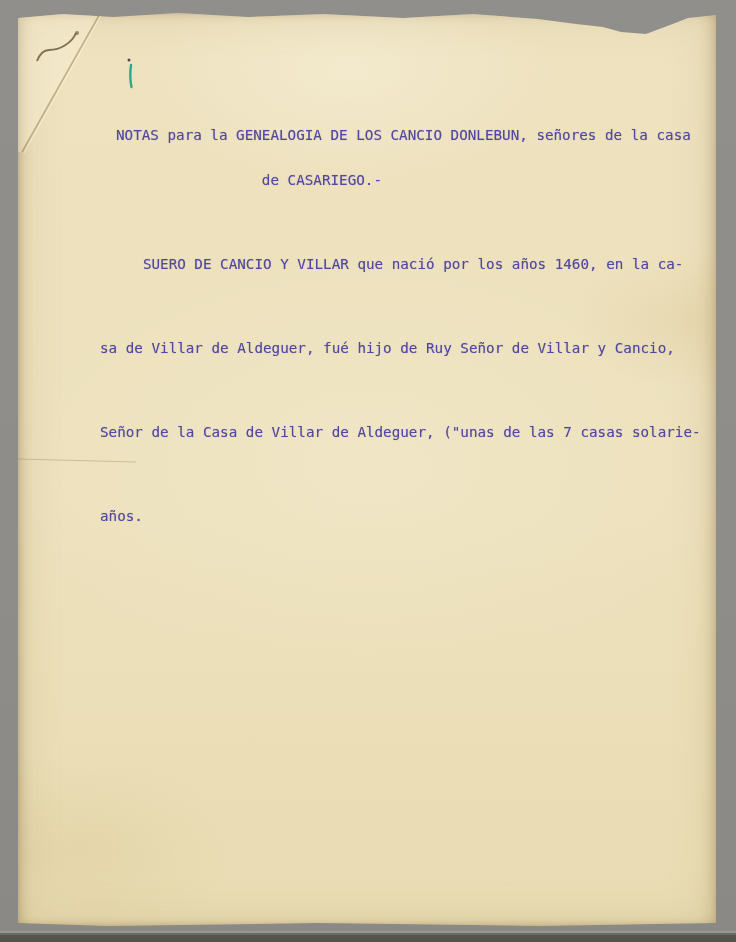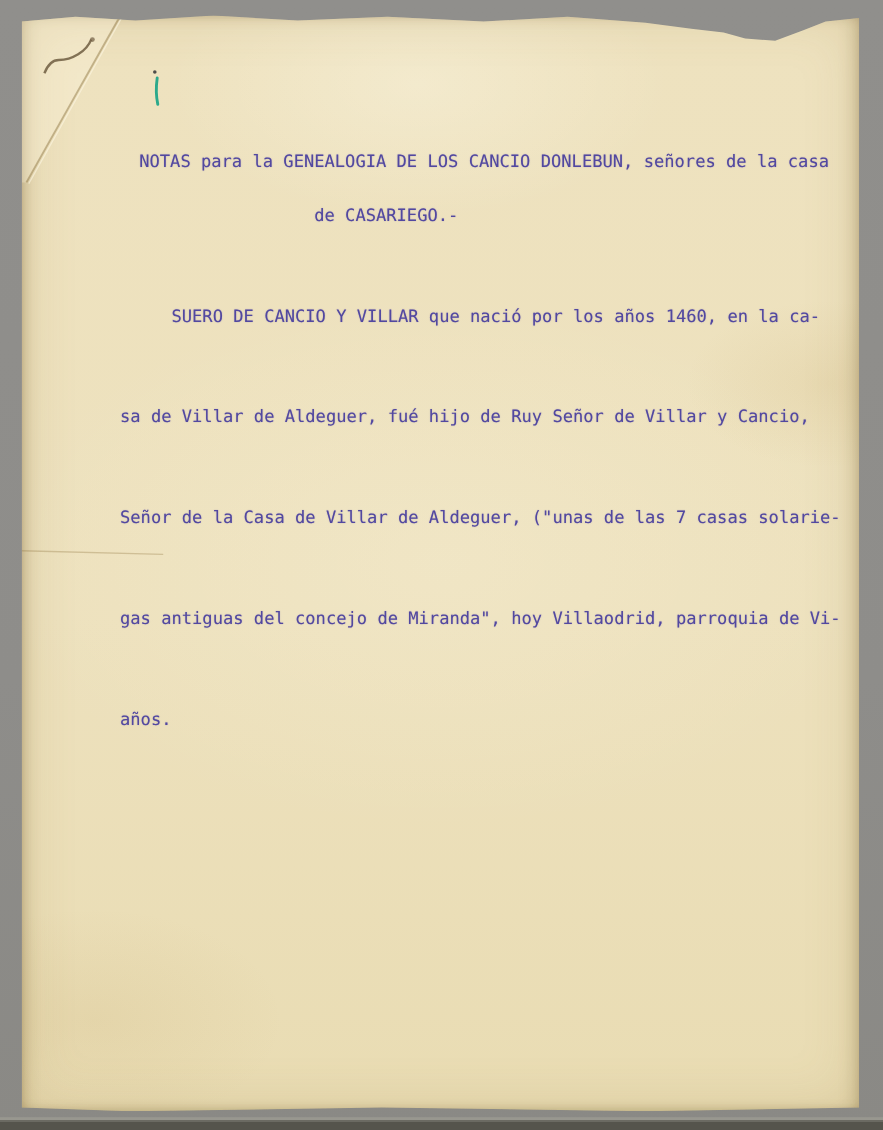--- a/index.html
+++ b/index.html
@@ -75,21 +75,20 @@
   <div class="title-block">
     <div class="line">NOTAS para la GENEALOGIA DE LOS CANCIO DONLEBUN, señores de la casa</div>
     <div class="line">                 de CASARIEGO.-</div>
   </div>
 
   <div class="body-block">
     <div>
       <div class="line">     SUERO DE CANCIO Y VILLAR que nació por los años 1460, en la ca-</div>
       <div class="line">sa de Villar de Aldeguer, fué hijo de Ruy Señor de Villar y Cancio,</div>
       <div class="line">Señor de la Casa de Villar de Aldeguer, ("unas de las 7 casas solarie-</div>
-      <div class="line">gas antiguas del concejo de Miranda", hoy Villaodrid, parroquia de Vi-</div>
       <div class="line">años.</div>
     </div>
     <div>
       
       
       
       
       
       
       

